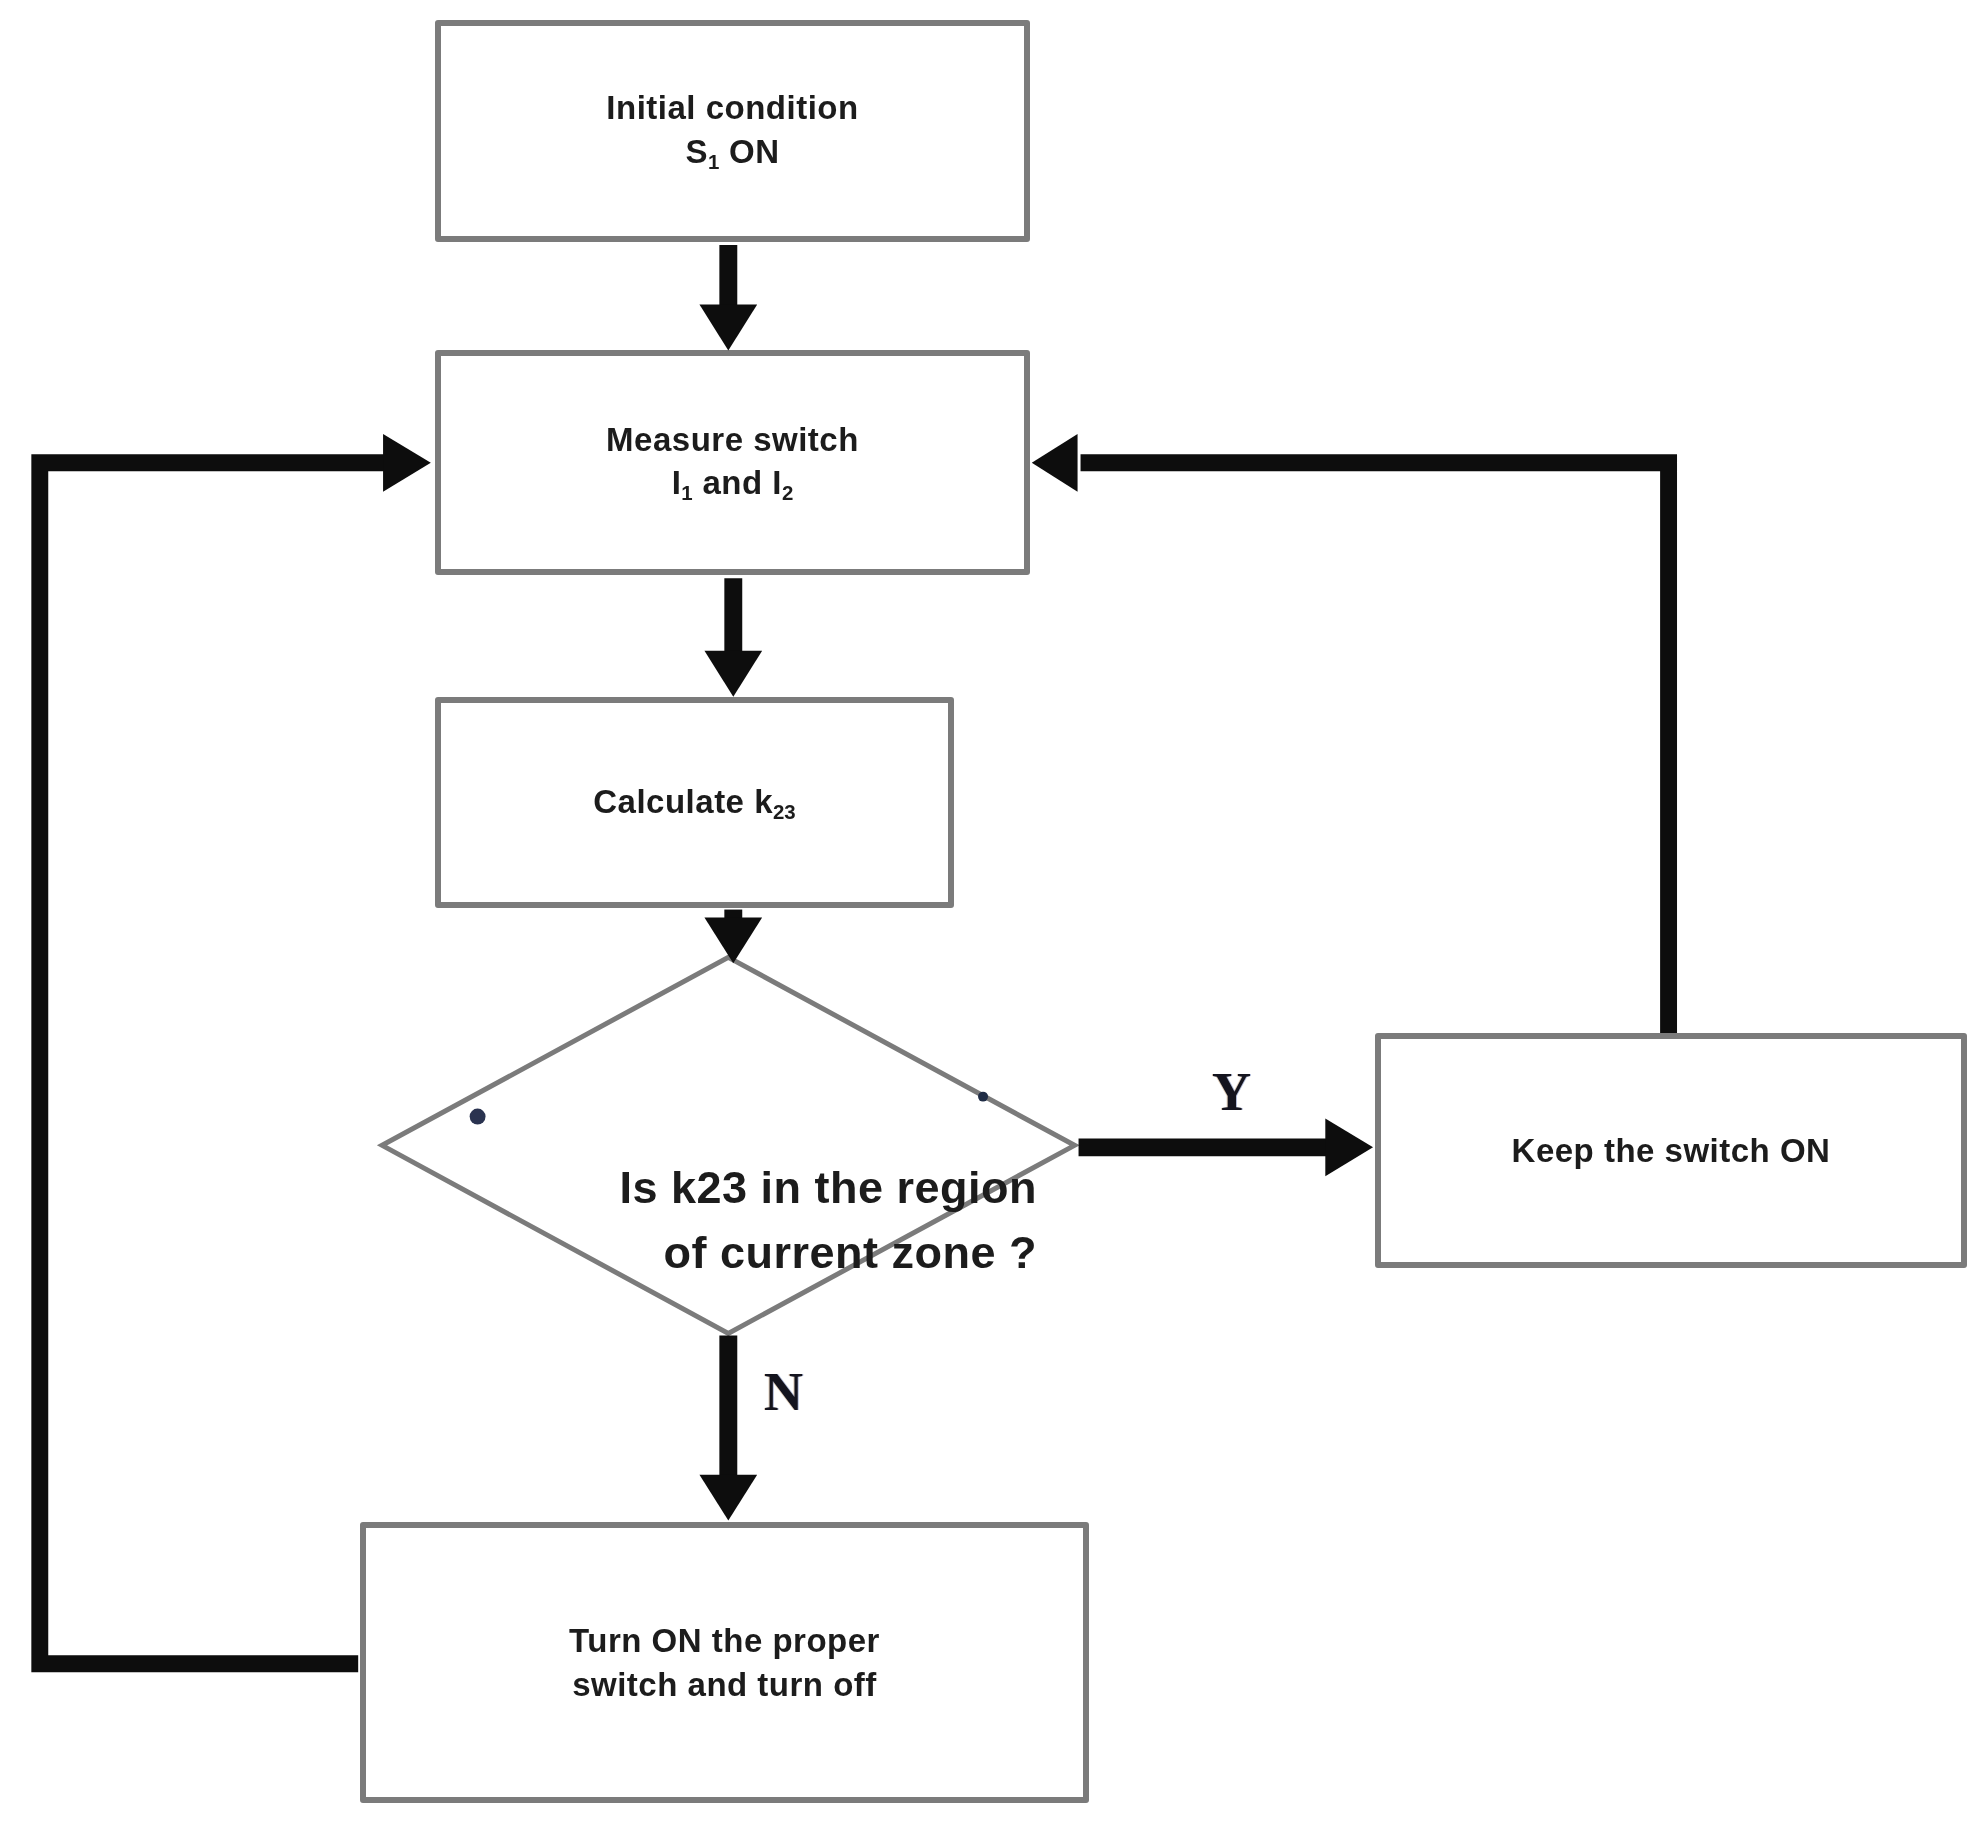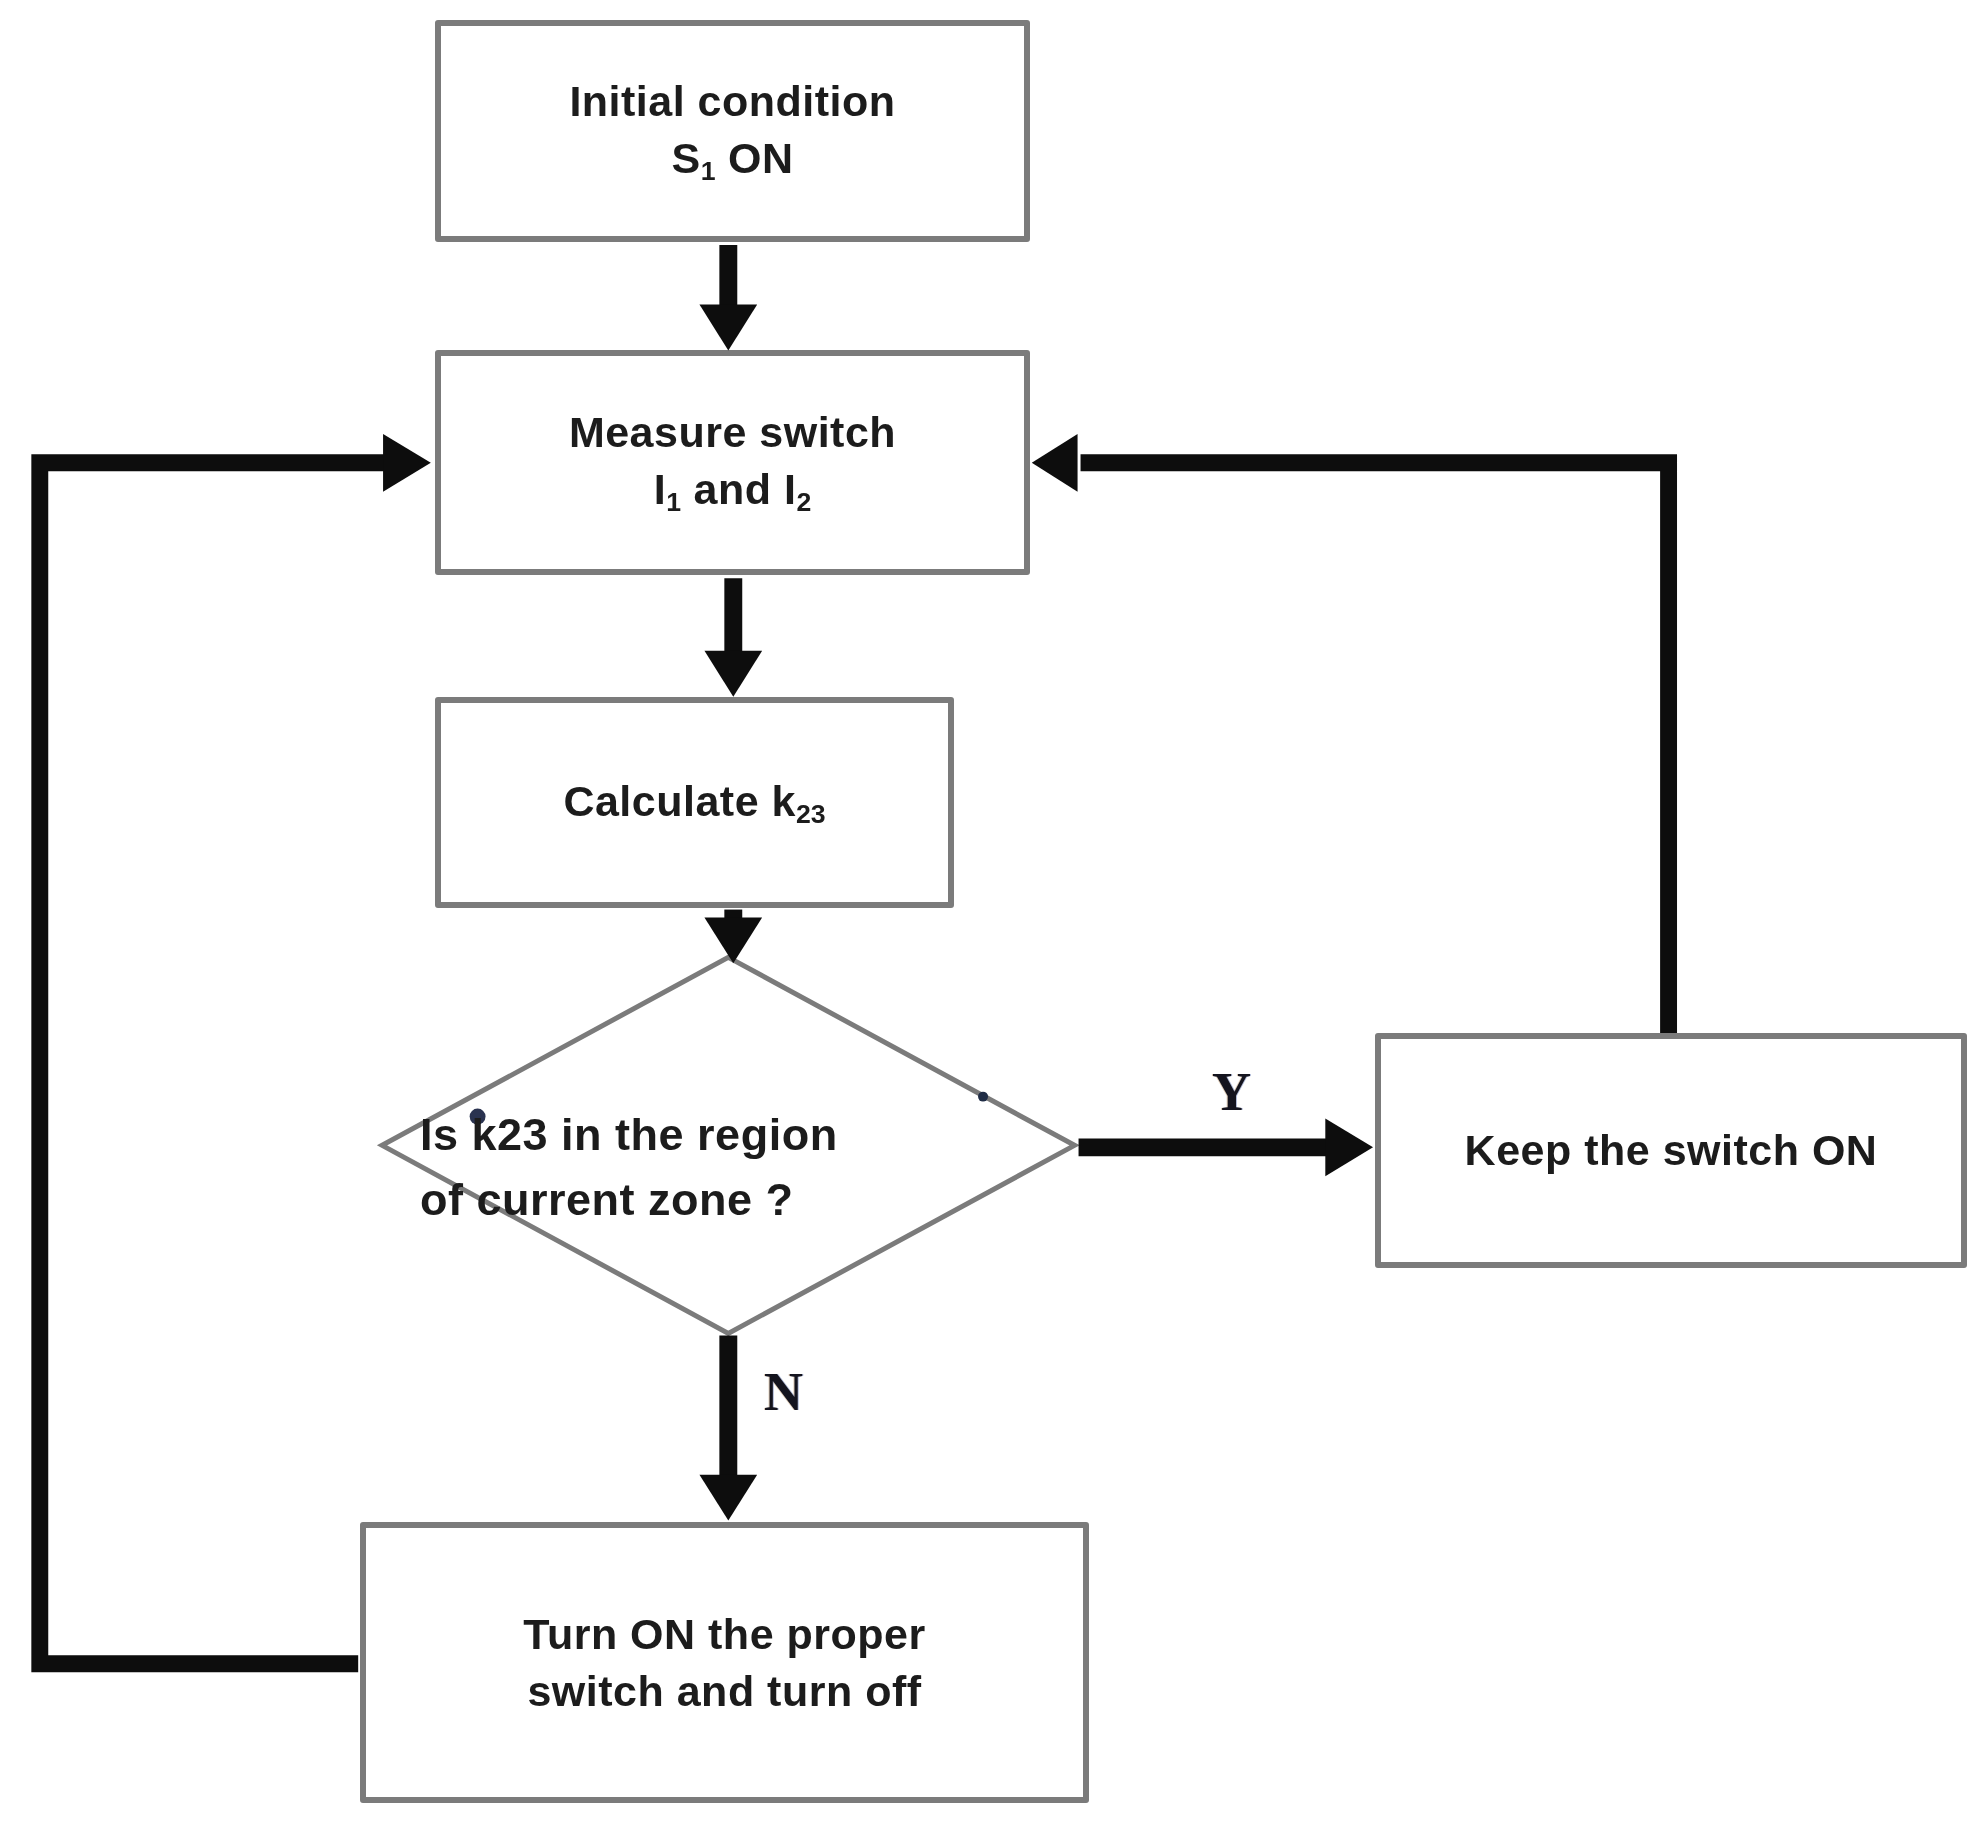--- a/index.html
+++ b/index.html
@@ -21,21 +21,21 @@
     background: #ffffff;
     border: 6px solid #7b7b7b;
     border-radius: 3px;
     display: flex;
     flex-direction: column;
     align-items: center;
     justify-content: center;
     text-align: center;
     color: #1c1c1c;
     font-weight: bold;
-    font-size: 43px;
+    font-size: 33px;
     line-height: 1.32;
     z-index: 1;
     letter-spacing: 0.5px;
   }
   .sub {
     font-size: 0.62em;
     vertical-align: -0.28em;
     letter-spacing: 0;
   }
   #box-initial   { left: 435px;  top: 20px;   width: 595px; height: 222px; }
@@ -48,23 +48,23 @@
     position: absolute;
     left: 0; top: 0;
     width: 1979px;
     height: 1843px;
     z-index: 2;
     pointer-events: none;
   }
   .diamond-label {
     position: absolute;
     left: 420px;
-    top: 1102px;
+    top: 1155px;
     width: 617px;
-    text-align: left;
+    text-align: right;
     color: #1c1c1c;
     font-weight: bold;
     font-size: 45px;
     line-height: 1.45;
     z-index: 3;
     letter-spacing: 0.5px;
   }
   .branch-label {
     position: absolute;
     font-family: "Liberation Serif", serif;

